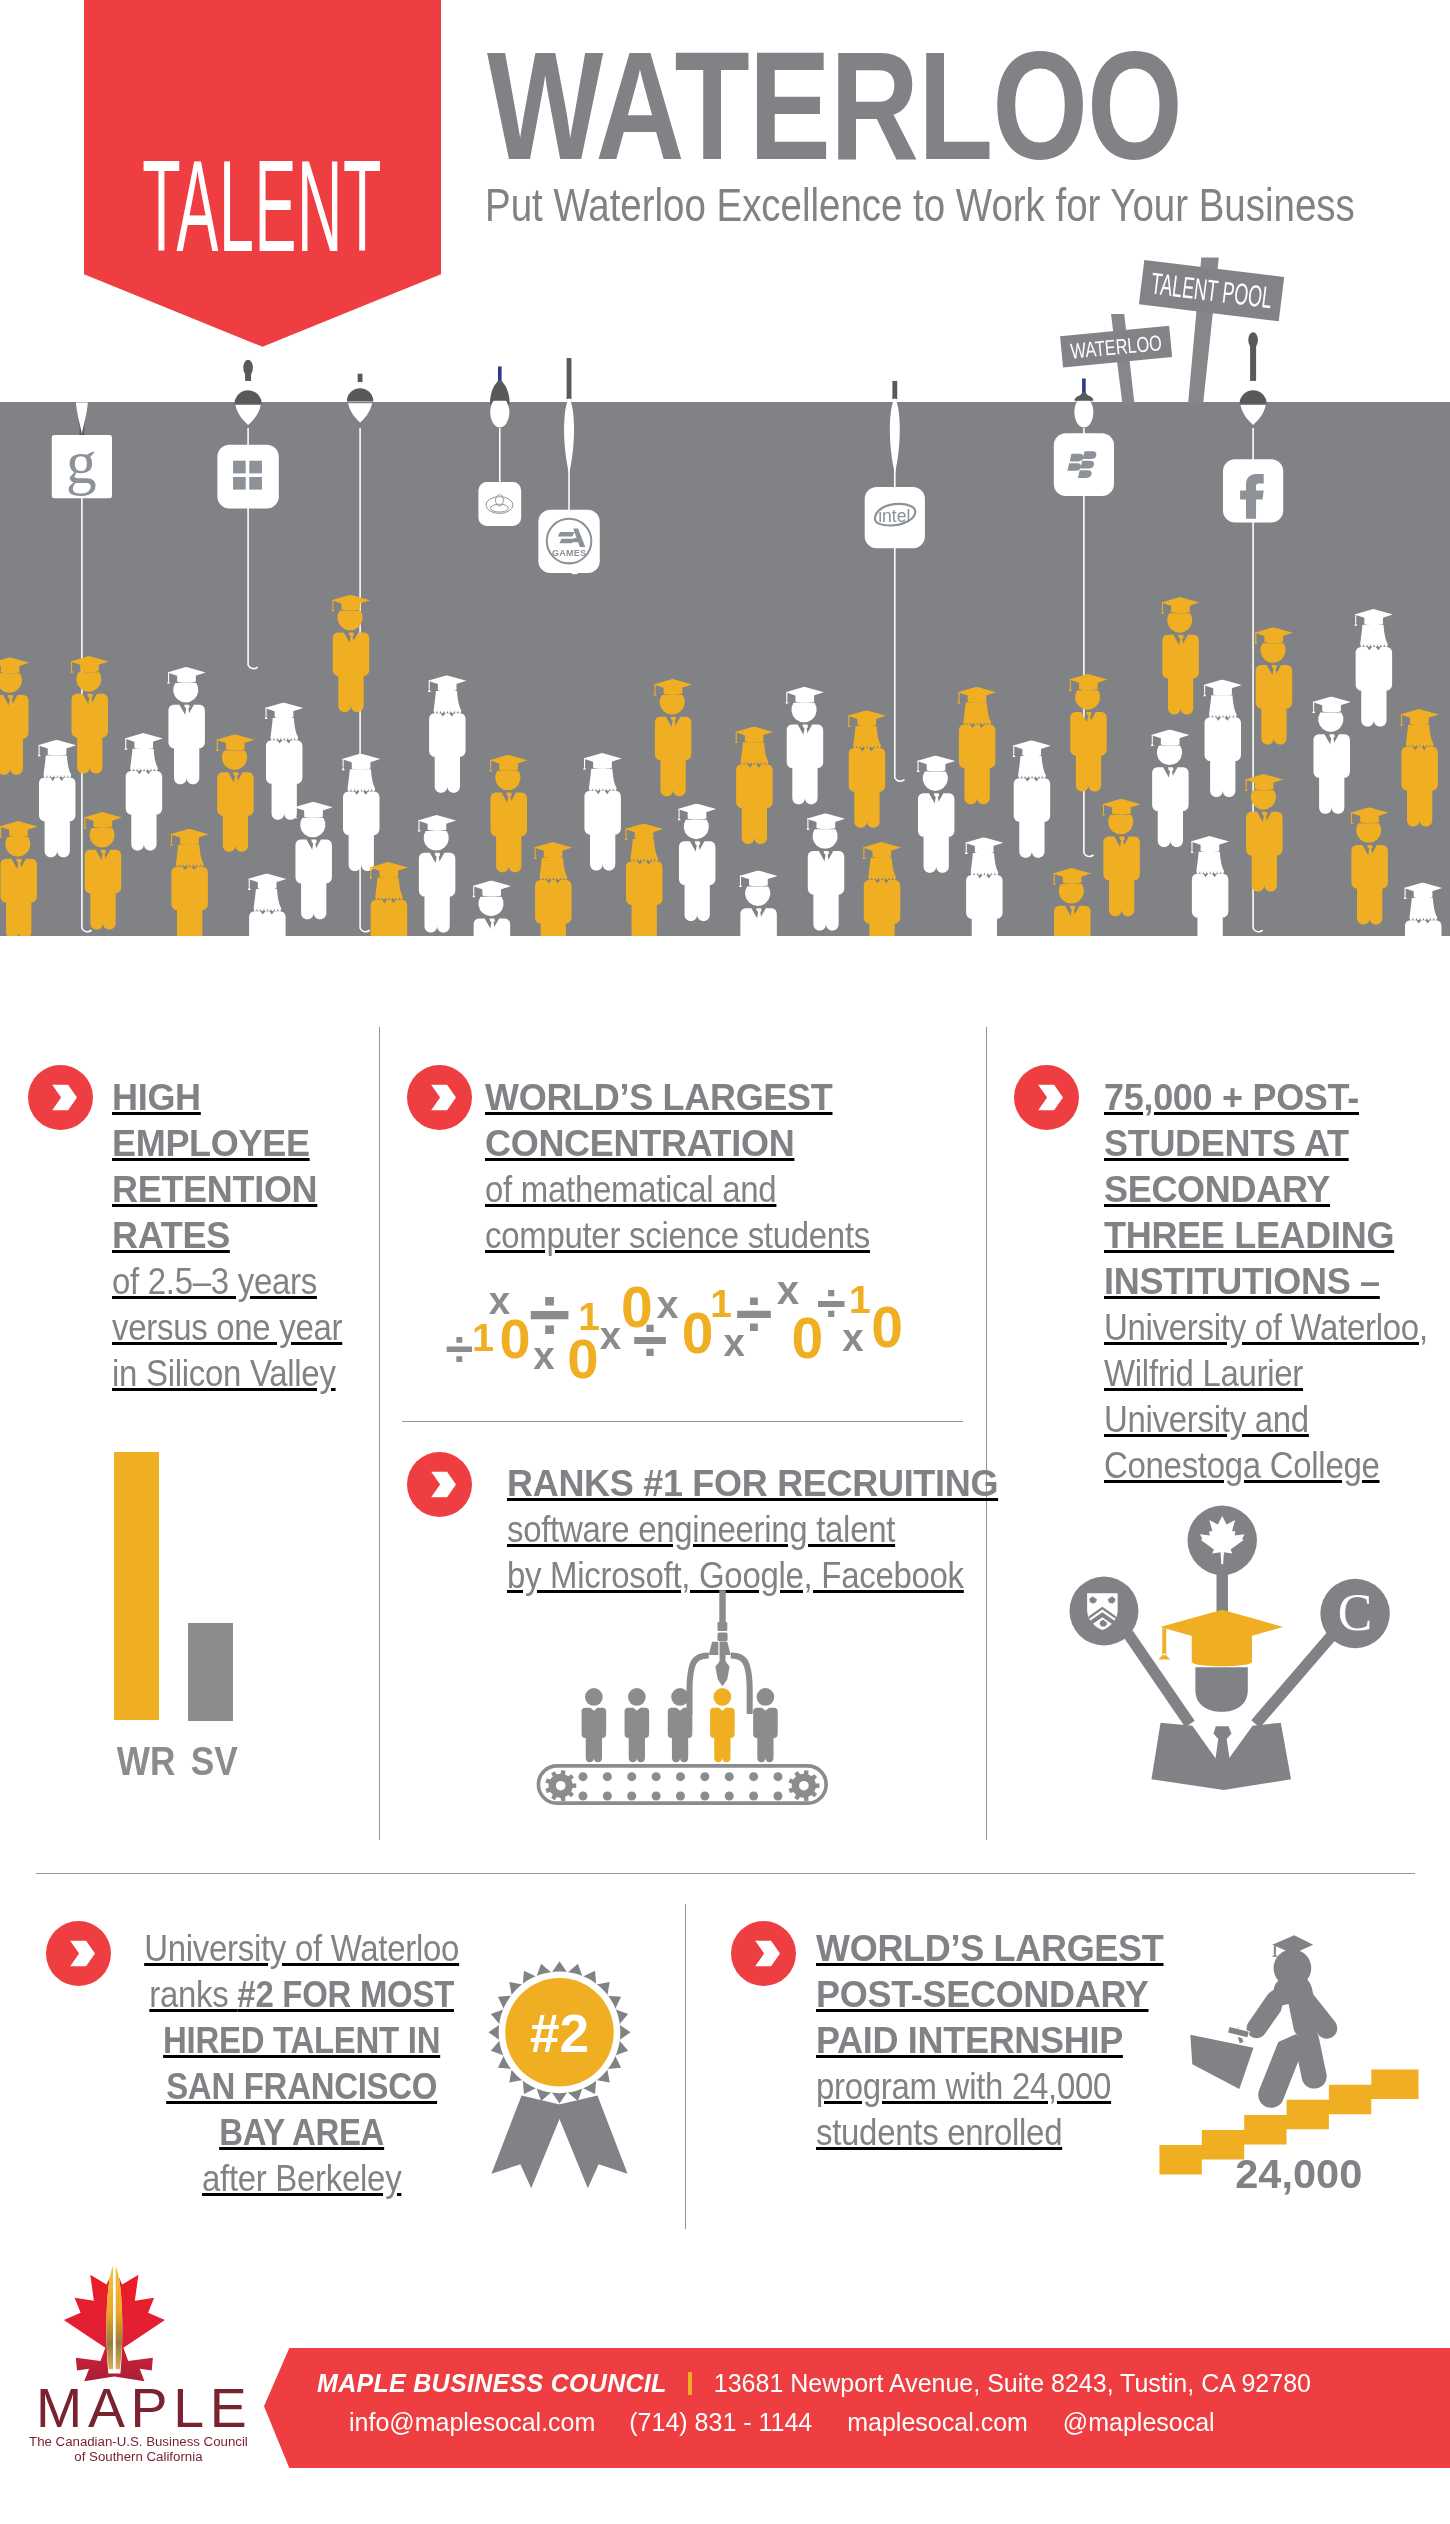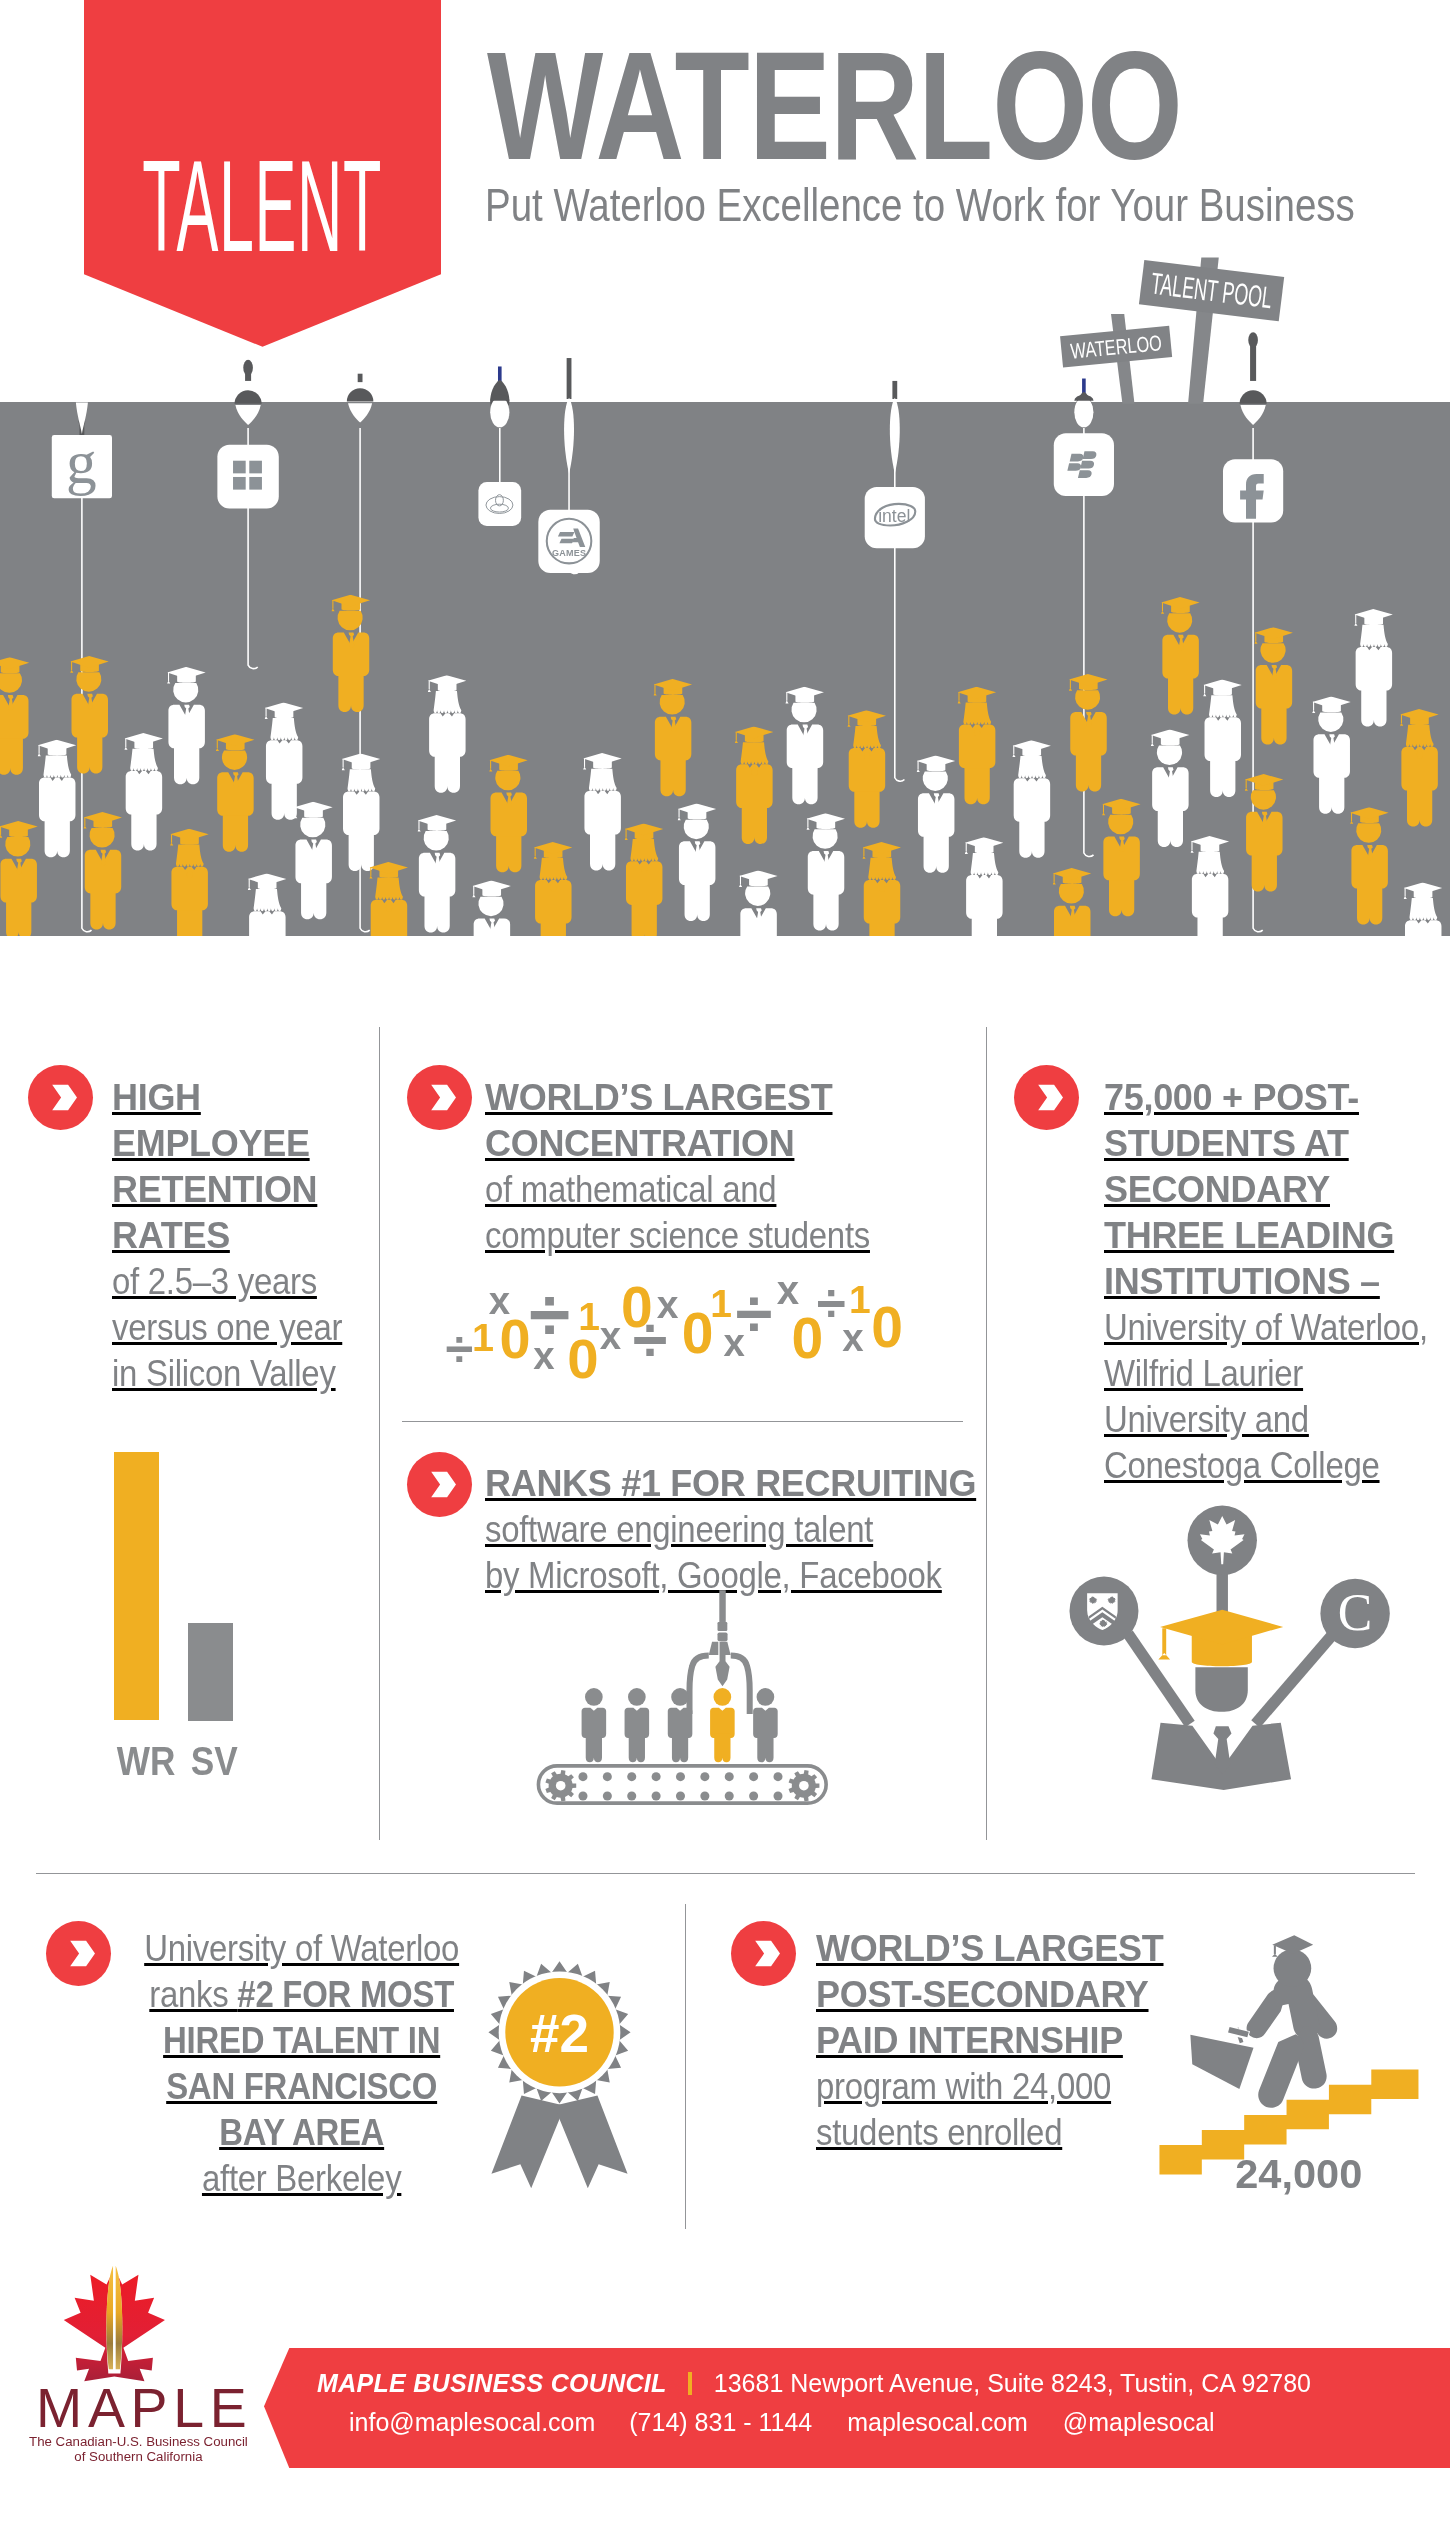--- a/index.html
+++ b/index.html
@@ -349,21 +349,21 @@
       <text x="658.696" y="118.856" font-size="64" fill="#8A8C8E" font-family="Liberation Sans, sans-serif" font-weight="bold" data-name="math-symbol">x</text>
       <text x="669.795" y="55.385" font-size="65" fill="#F0AF22" font-family="Liberation Sans, sans-serif" font-weight="bold" data-name="math-symbol">1</text>
       <text x="707.205" y="111.255" font-size="95" fill="#F0AF22" font-family="Liberation Sans, sans-serif" font-weight="bold" data-name="math-symbol">0</text>
     </svg>
 
   <div class="bullet" data-name="bullet-icon-recruiting" style="left:407px;top:1452px;">
     <svg width="65" height="65" viewBox="0 0 108 108" data-name="chevron-right-icon">
       <path d="M40.2 32.9 h26.4 L81.4 54 L66.6 75.1 H40.2 L55.0 54 Z" fill="#ffffff"></path>
     </svg>
   </div>
-  <div class="stat" data-name="stat-recruiting" style="left:485px;top:1461px;width:530px;">
+  <div class="stat" data-name="stat-recruiting" style="left:507px;top:1461px;width:530px;">
     <h3 data-name="stat-recruiting-heading">RANKS #1 FOR RECRUITING</h3>
     <div class="body" data-name="stat-recruiting-line1">software engineering talent</div>
     <div class="body" data-name="stat-recruiting-line2">by Microsoft, Google, Facebook</div>
   </div>
   <svg id="claw-art" width="313" height="265" viewBox="0 -60 520 440" style="position:absolute;left:530px;top:1590px;" data-name="claw-machine-illustration">
     <g fill="#8A8C8E" data-name="claw-grabber">
       <rect x="314.5" y="-59.8" width="10.7" height="52.8"></rect>
       <rect x="311.5" y="-6.8" width="16.3" height="14.6" rx="2"></rect>
       <rect x="311.5" y="10.4" width="16.7" height="14.6" rx="3"></rect>
       <path d="M302.5 25.8 h10.3 v21.9 h-15.8 Z"></path>

